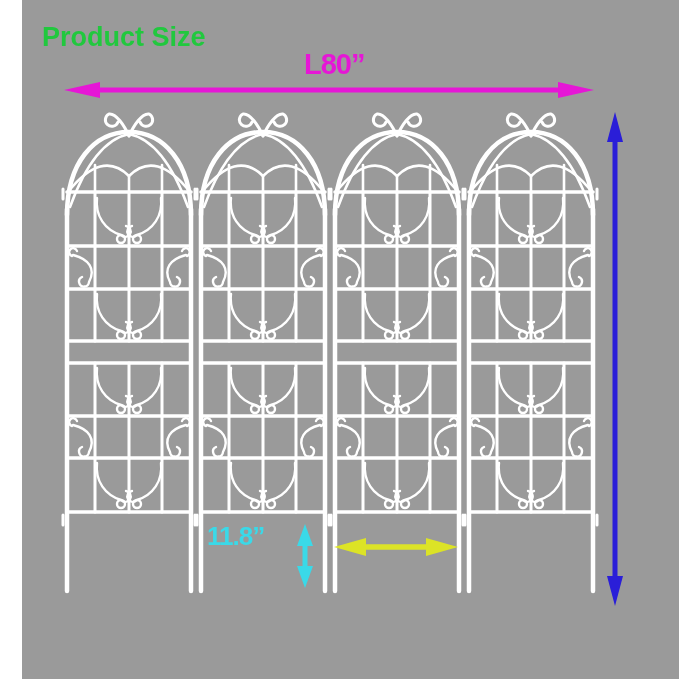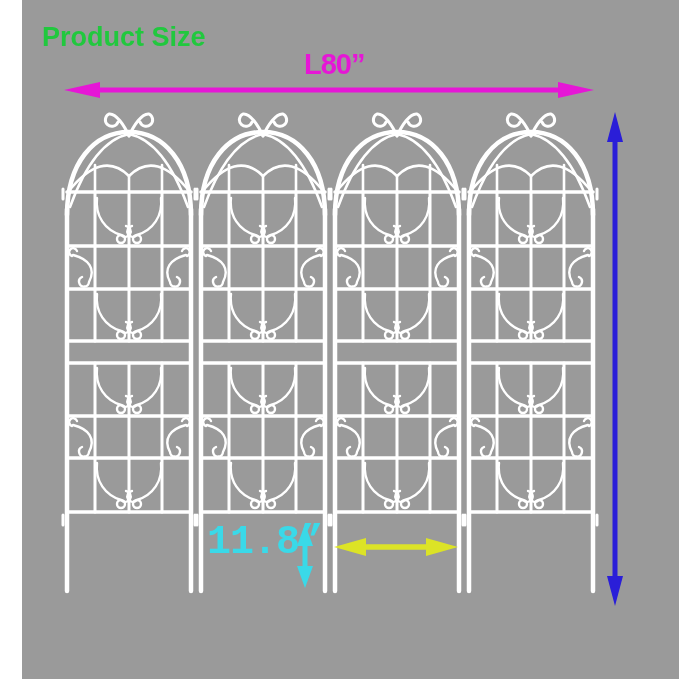--- a/index.html
+++ b/index.html
@@ -21,21 +21,21 @@
   }
   .title-label {
     position: absolute;
     left: 20px; top: 22px;
     font-size: 27px;
     font-weight: bold;
     white-space: nowrap;
   }
   .label-l80   { left: 282px; top: 50px;  font-size: 29px; }
   .label-h71   { left: 599px; top: 297px; font-size: 33px; }
-  .label-leg   { left: 185px; top: 523px; font-size: 40px; font-family: Liberation Mono, monospace; }
+  .label-leg   { left: 185px; top: 523px; font-size: 26px; }
   .label-width { left: 322px; top: 560px; font-size: 31px; }
   svg { display: block; }
 </style>
 </head>
 <body>
 
 <div class="stage" style="background-color: rgb(154, 154, 154);">
 
   <div class="title-label" style="color: rgb(33, 200, 62);">Product Size</div>
 

